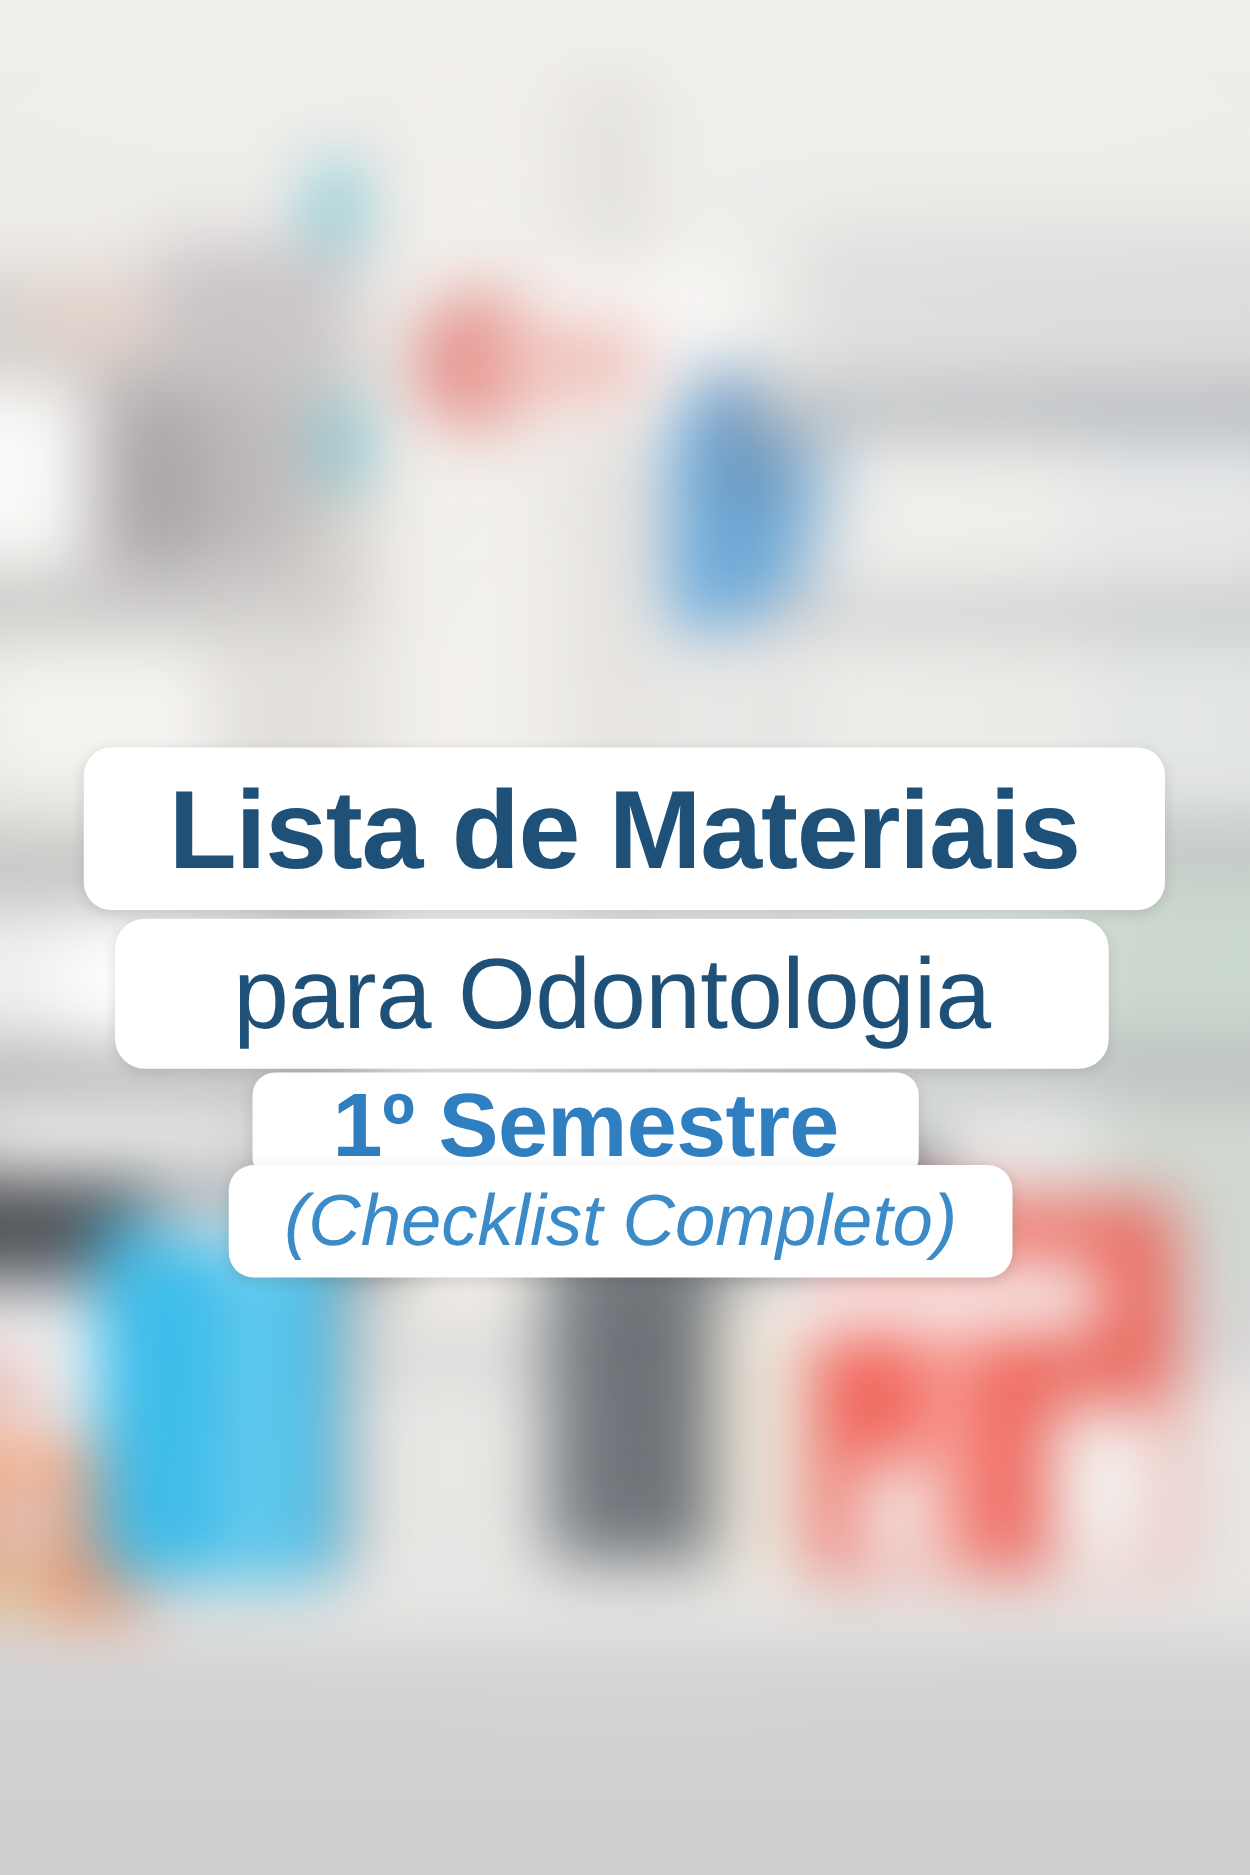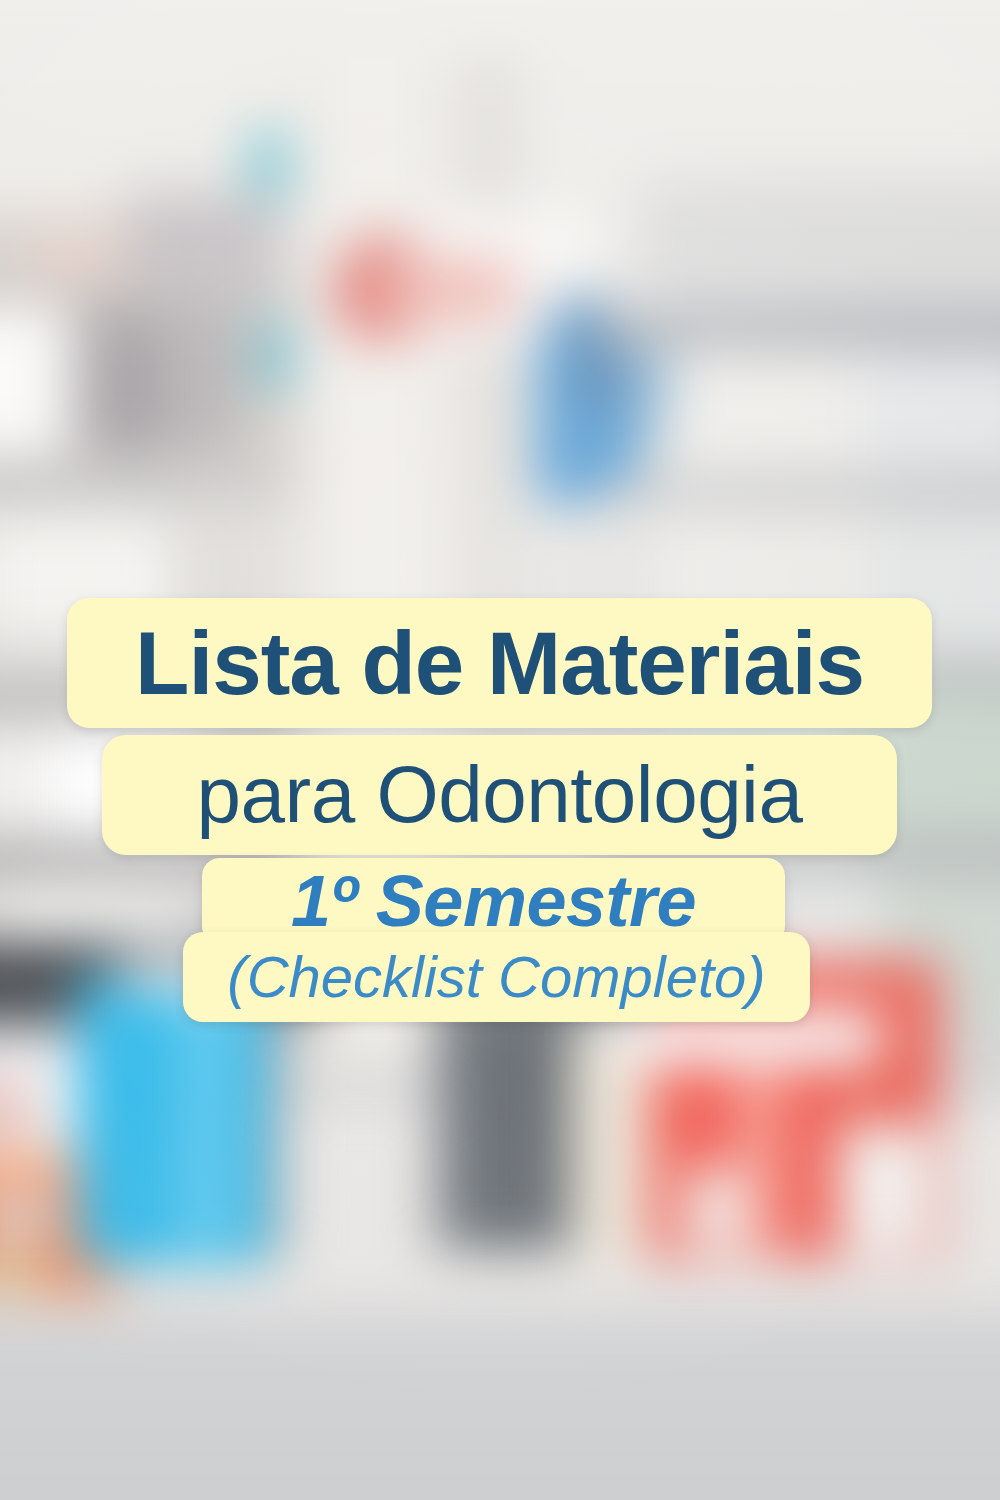--- a/index.html
+++ b/index.html
@@ -148,21 +148,21 @@
   #title-stack {
     position: absolute;
     left: 0;
     top: 0;
     width: 1000px;
     height: 1500px;
     pointer-events: none;
   }
   .text-card {
     position: absolute;
-    background: #fef9c3;
+    background: #ffffff;
     border-radius: 22px;
     box-shadow: 0 3px 10px rgba(60,60,60,0.16);
     display: flex;
     align-items: center;
     justify-content: center;
     box-sizing: border-box;
     pointer-events: auto;
   }
   .text-card span {
     display: block;
@@ -173,30 +173,30 @@
   
   #card-line1 { left: 67px;  top: 598px; width: 865px; height: 130px; }
   #card-line1 span {
     font-size: 89px;
     font-weight: 700;
     letter-spacing: -1px;
     color: #1f5178;
   }
 
   
-  #card-line2 { left: 102px; top: 735px; width: 795px; height: 120px; border-radius: 24px; }
+  #card-line2 { left: 92px; top: 735px; width: 795px; height: 120px; border-radius: 24px; }
   #card-line2 span {
     font-size: 80px;
     font-weight: 300;
     letter-spacing: -0.5px;
     color: #1f5178;
   }
 
   
-  #card-line3 { left: 202px; top: 858px; width: 583px; height: 86px; border-radius: 18px; font-style: italic; }
+  #card-line3 { left: 202px; top: 858px; width: 533px; height: 86px; border-radius: 18px; }
   #card-line3 span {
     font-size: 72px;
     font-weight: 700;
     letter-spacing: -0.5px;
     color: #2e7ec0;
   }
 
   
   #card-line4 { left: 183px; top: 932px; width: 627px; height: 90px; border-radius: 20px; }
   #card-line4 span {

